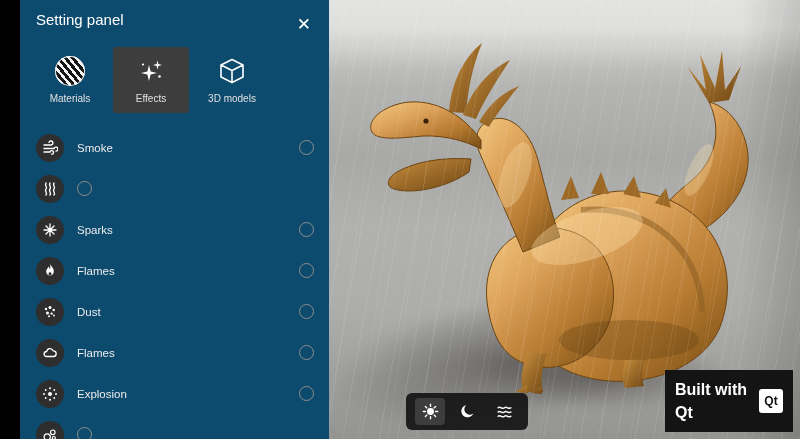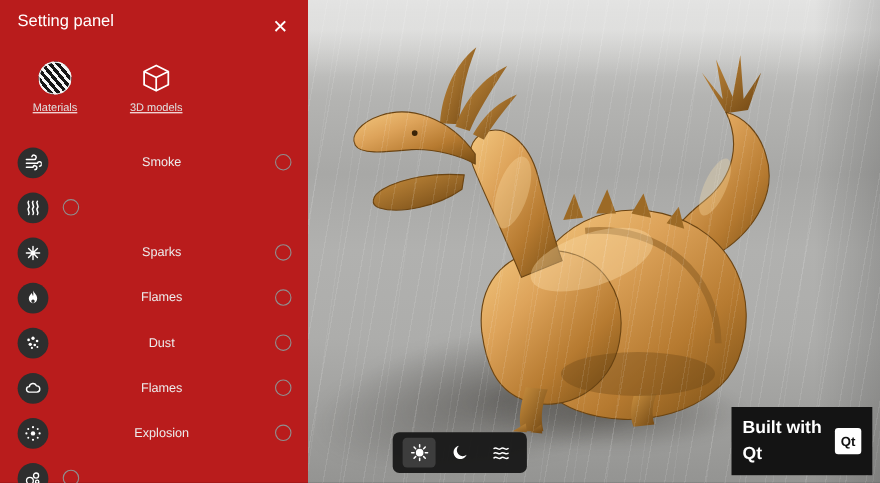--- a/index.html
+++ b/index.html
@@ -6,44 +6,44 @@
   html,body { margin:0; padding:0; }
   body {
     width:800px; height:439px; overflow:hidden;
     background:#000; font-family:"Liberation Sans", sans-serif;
     -webkit-font-smoothing:antialiased;
   }
   .app { display:flex; width:800px; height:439px; }
 
   
   .panel {
-    width:280px; flex-shrink:0; background:#b91c1c; color:#fff;
-    position:relative; display:flex; flex-direction:column; z-index:2;
+    width:309px; flex-shrink:0; background:#0c4a6e; color:#fff;
+    position:relative; display:flex; flex-direction:column; z-index:2;margin-left:20px;
   }
   .panel-header { display:flex; justify-content:space-between; align-items:flex-start; padding:10px 12px 2px 16px; }
   .panel-title { font-size:15px; font-weight:400; line-height:1.35; width:90px; margin:0; color:#fff; }
   .close-btn {
     background:none; border:none; color:#fff; font-size:17px; line-height:1;
     cursor:pointer; padding:6px 6px; font-family:inherit;
   }
-  .tabs { display:flex; gap:16px; padding:6px 8px 10px 12px;text-decoration:underline; }
+  .tabs { display:flex; gap:5px; padding:6px 8px 10px 12px; }
   .tab {
     width:76px; height:66px; display:flex; flex-direction:column;
     align-items:center; justify-content:center; gap:7px; cursor:pointer; border-radius:2px;
   }
   .tab.selected { background:#3d3d3d; }
   .tab-label { font-size:10px; color:#e0e0e0; }
   .materials-ball {
     width:30px; height:30px; border-radius:50%;
     background:repeating-linear-gradient(50deg,#f5f5f5 0 2.5px,#161616 2.5px 5.5px);
     box-shadow:0 0 0 1px #f5f5f5 inset;
   }
   .tab-svg { width:30px; height:30px; display:block; }
 
-  .effect-list { flex:1; overflow:hidden; padding-top:4px;text-align:center; }
+  .effect-list { flex:1; overflow:hidden; padding-top:4px; }
   .effect-row { display:flex; align-items:center; gap:13px; height:41px; padding:0 15px 0 16px; cursor:pointer; }
   .effect-icon {
     width:28px; height:28px; border-radius:50%; background:#2e2e2e;
     display:flex; align-items:center; justify-content:center; flex-shrink:0;
   }
   .effect-icon svg { width:16px; height:16px; display:block; }
   .effect-label { flex:1; font-size:11.5px; color:#ececec; }
   .radio { width:15px; height:15px; border:1.5px solid #8f8f8f; border-radius:50%; flex-shrink:0; }
 
   
@@ -113,20 +113,29 @@
   <aside class="panel">
     <div class="panel-header">
       <h1 class="panel-title">Setting panel</h1>
       <button class="close-btn">✕</button>
     </div>
 
     <div class="tabs">
       <div class="tab">
         <span class="materials-ball"></span>
         <span class="tab-label">Materials</span>
+      </div>
+      <div class="tab selected">
+        <svg class="tab-svg" viewBox="0 0 30 30">
+          <path fill="#fff" d="M13 9 L14.6 15.4 L21 17 L14.6 18.6 L13 25 L11.4 18.6 L5 17 L11.4 15.4 Z"></path>
+          <path fill="#fff" d="M21.5 4.5 L22.4 8 L26 9 L22.4 10 L21.5 13.5 L20.6 10 L17 9 L20.6 8 Z"></path>
+          <circle fill="#fff" cx="23.5" cy="20.5" r="1.3"></circle>
+          <circle fill="#fff" cx="7" cy="8.5" r="1.1"></circle>
+        </svg>
+        <span class="tab-label">Effects</span>
       </div>
       <div class="tab">
         <svg class="tab-svg" viewBox="0 0 30 30">
           <path fill="none" stroke="#fff" stroke-width="1.6" stroke-linejoin="round" d="M15 3.5 L26 9 V21 L15 26.5 L4 21 V9 Z M4 9 L15 14.5 L26 9 M15 14.5 V26.5"></path>
         </svg>
         <span class="tab-label">3D models</span>
       </div>
     </div>
 
     <div class="effect-list">

